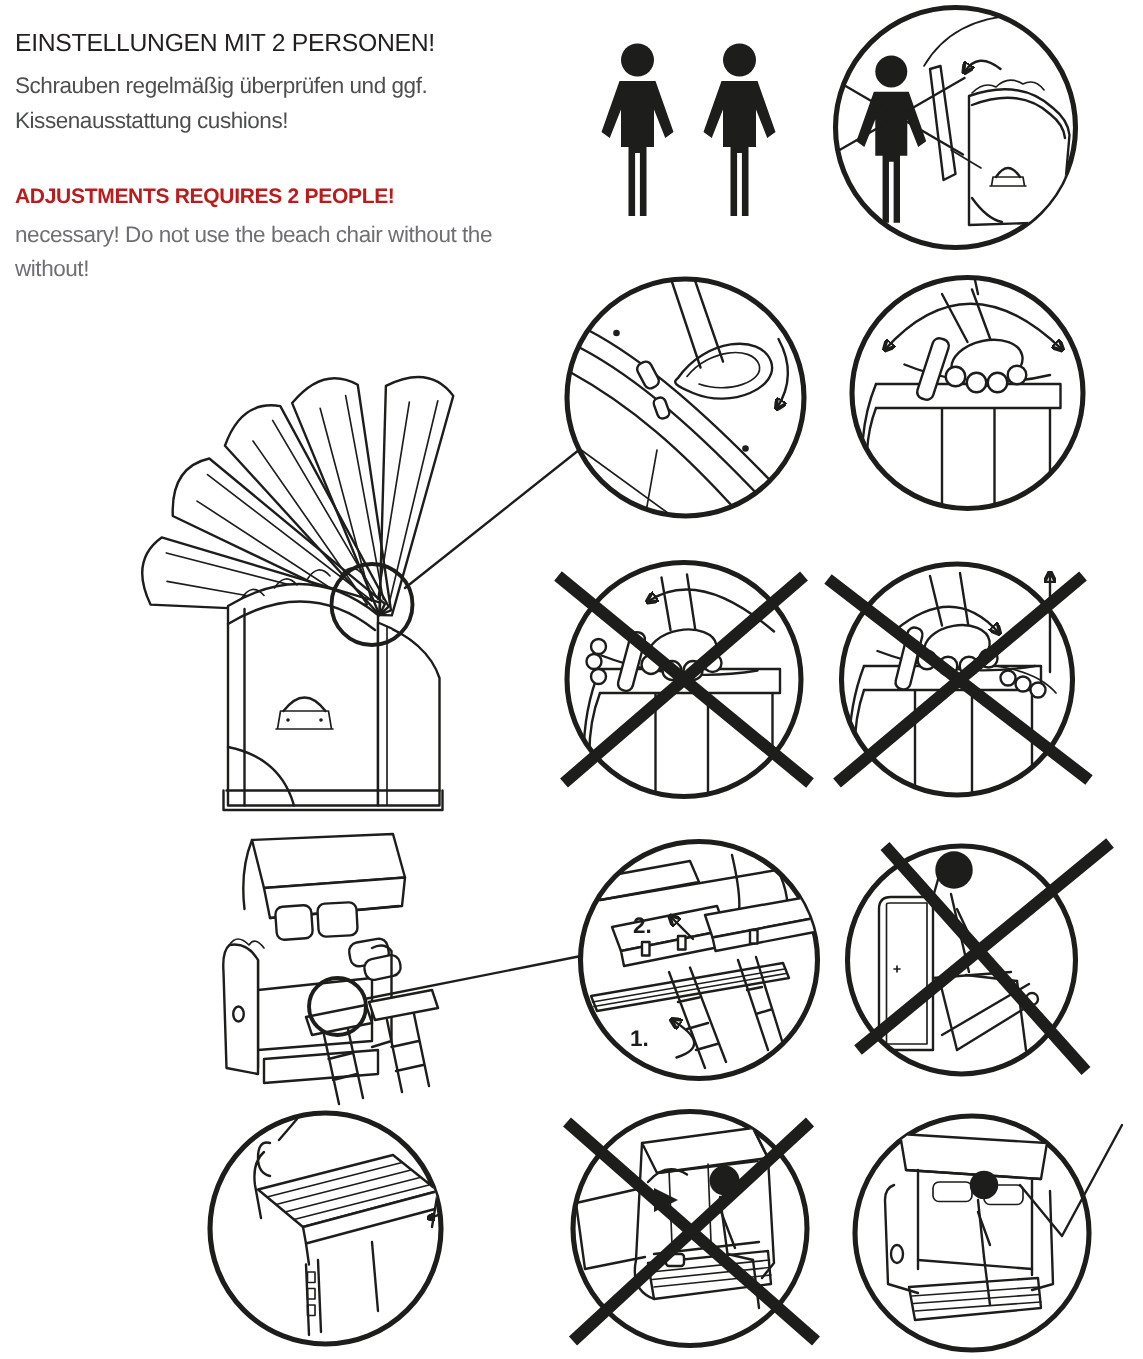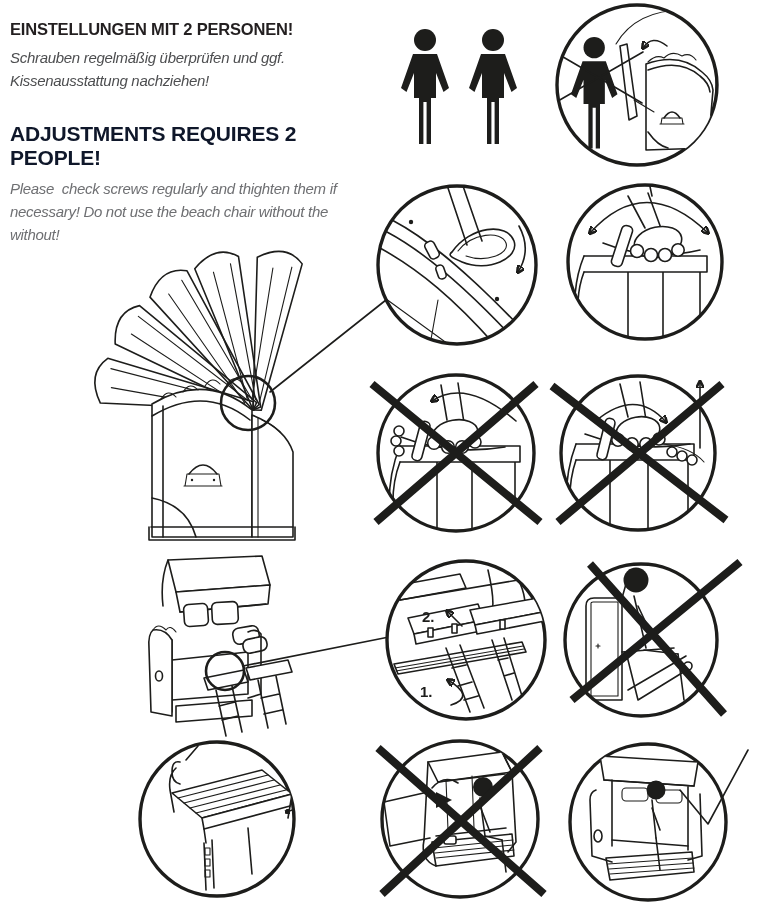--- a/index.html
+++ b/index.html
@@ -1,21 +1,21 @@
 <!DOCTYPE html>
 <html><head>
 <meta charset="utf-8">
 <style>
   html,body{margin:0;padding:0;background:#e8e8e8;}
   .canvas{position:relative;width:762px;height:906px;background:#fff;overflow:hidden;
           font-family:"Liberation Sans",sans-serif;}
   .textblock{position:absolute;left:10px;top:20px;width:380px;}
-  .h-de{font-size:16.5px;font-weight:bold;color:#231f20;letter-spacing:-0.2px;margin:0 0 7px 0;}
-  .h-en{font-size:21px;font-weight:bold;color:#0f172a;letter-spacing:-0.2px;margin:30px 0 7px 0;}
-  .bline{font-size:15px;line-height:23px;letter-spacing:-0.3px;white-space:pre;font-style:italic;}
+  .h-de{font-size:16.5px;font-weight:normal;color:#231f20;letter-spacing:-0.2px;margin:0 0 7px 0;}
+  .h-en{font-size:14px;font-weight:bold;color:#b91c1c;letter-spacing:-0.2px;margin:30px 0 7px 0;}
+  .bline{font-size:15px;line-height:23px;letter-spacing:-0.3px;white-space:pre;}
   .bline.de{color:#4d4e50;}
   .bline.en{color:#6e6f72;}
   #art{position:absolute;left:0;top:0;}
   #art path,#art line,#art circle,#art ellipse,#art rect,#art polygon,#art polyline{
       stroke:#1d1d1b;fill:none;stroke-width:1.6;stroke-linecap:round;stroke-linejoin:round;}
   #art .fillb{fill:#1d1d1b;stroke:none;}
   #art .fillw{fill:#ffffff;}
   #art .lens{stroke-width:3.4;fill:#ffffff;}
   #art .ring{stroke-width:2.6;fill:none;}
   #art .xmark{stroke-width:8;stroke-linecap:butt;}
@@ -26,23 +26,22 @@
             fill:#1d1d1b;stroke:none;}
 </style>
 </head>
 <body>
 
 <div class="canvas">
 
   <div class="textblock">
     <div class="h-de">EINSTELLUNGEN MIT 2 PERSONEN!</div>
     <div class="bline de">Schrauben regelmäßig überprüfen und ggf.</div>
-    <div class="bline de">Kissenausstattung nachziehen!</div>
+    <div class="bline de">Kissenausstattung cushions!</div>
     <div class="h-en">ADJUSTMENTS REQUIRES 2 PEOPLE!</div>
-    <div class="bline en">Please  check screws regularly and thighten them if</div>
     <div class="bline en">necessary! Do not use the beach chair without the</div>
     <div class="bline en">without!</div>
   </div>
 
   <svg id="art" width="762" height="906" viewBox="0 0 762 906">
     <defs>
       <pattern id="hatch" patternUnits="userSpaceOnUse" width="5" height="5">
         <path d="M0,5 L5,0" class="thin"></path>
       </pattern>
       <marker id="ah" markerWidth="5" markerHeight="5" refX="4" refY="2.5" orient="auto" markerUnits="strokeWidth">

